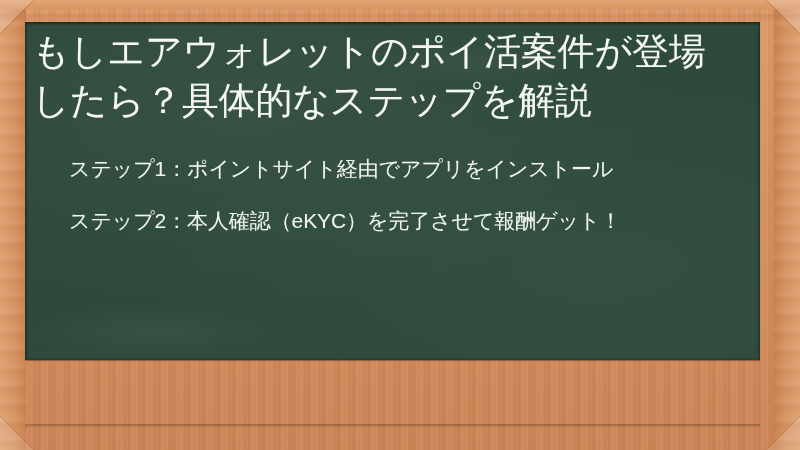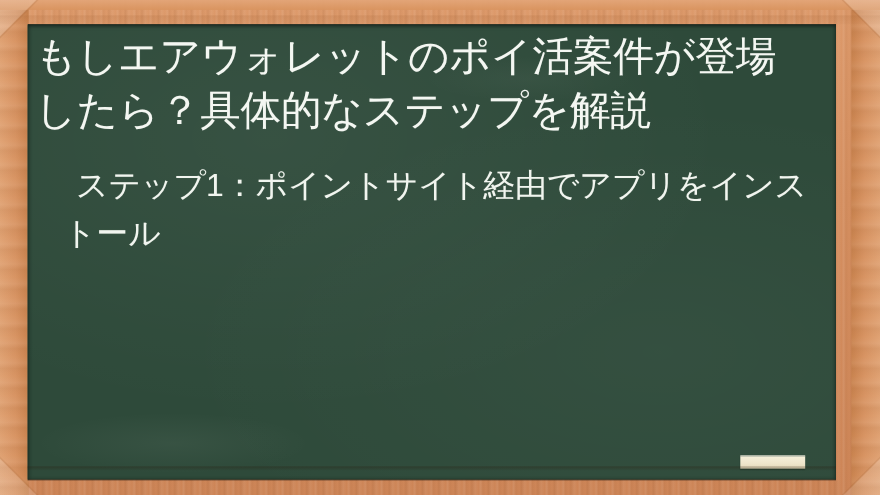--- a/index.html
+++ b/index.html
@@ -88,21 +88,21 @@
       rgba(255,255,255,0.00) 18px
     );
   }
 
   
   #board {
     position: absolute;
     left: 25px;
     top: 22px;
     width: 735px;
-    height: 414px;
+    height: 338px;
     background:
       radial-gradient(ellipse at 30% 25%, rgba(255,255,255,0.045) 0%, rgba(255,255,255,0) 58%),
       radial-gradient(ellipse at 78% 72%, rgba(255,255,255,0.030) 0%, rgba(255,255,255,0) 55%),
       #2e4a3a;
     box-shadow:
       inset 0 2px 3px rgba(0,0,0,0.35),
       inset 2px 0 3px rgba(0,0,0,0.22),
       inset -2px 0 3px rgba(0,0,0,0.18),
       0 1px 0 rgba(0,0,0,0.30);
     overflow: hidden;
@@ -144,21 +144,21 @@
     position: absolute;
     left: 22px;
     top: 125px;
     width: 706px;
     margin: 0;
     padding: 0;
     list-style: none;
   }
   #steps li {
     color: #f1f5ef;
-    font-size: 29px;
+    font-size: 21px;
     line-height: 44px;
     font-weight: 400;
     letter-spacing: -0.1px;
     margin: 0 0 8px 0;
     padding-left: 11px;
     text-indent: 11px;
     text-shadow: 0 0 1px rgba(241,245,239,0.22);
   }
   #steps li:last-child { margin-bottom: 0; }
 
@@ -203,20 +203,21 @@
 
   <div id="board">
     <div class="dust"></div>
 
     <div class="board-inner">
 
       <h1 id="title">もしエアウォレットのポイ活案件が登場したら？具体的なステップを解説</h1>
 
       <ul id="steps">
         <li>ステップ1：ポイントサイト経由でアプリをインストール</li>
+        <li>ステップ2：本人確認（eKYC）を完了させて報酬ゲット！</li>
       </ul>
 
       <div id="eraser"></div>
     </div>
   </div>
 
   <div id="board-shadow"></div>
 </div>
 
 </body></html>

